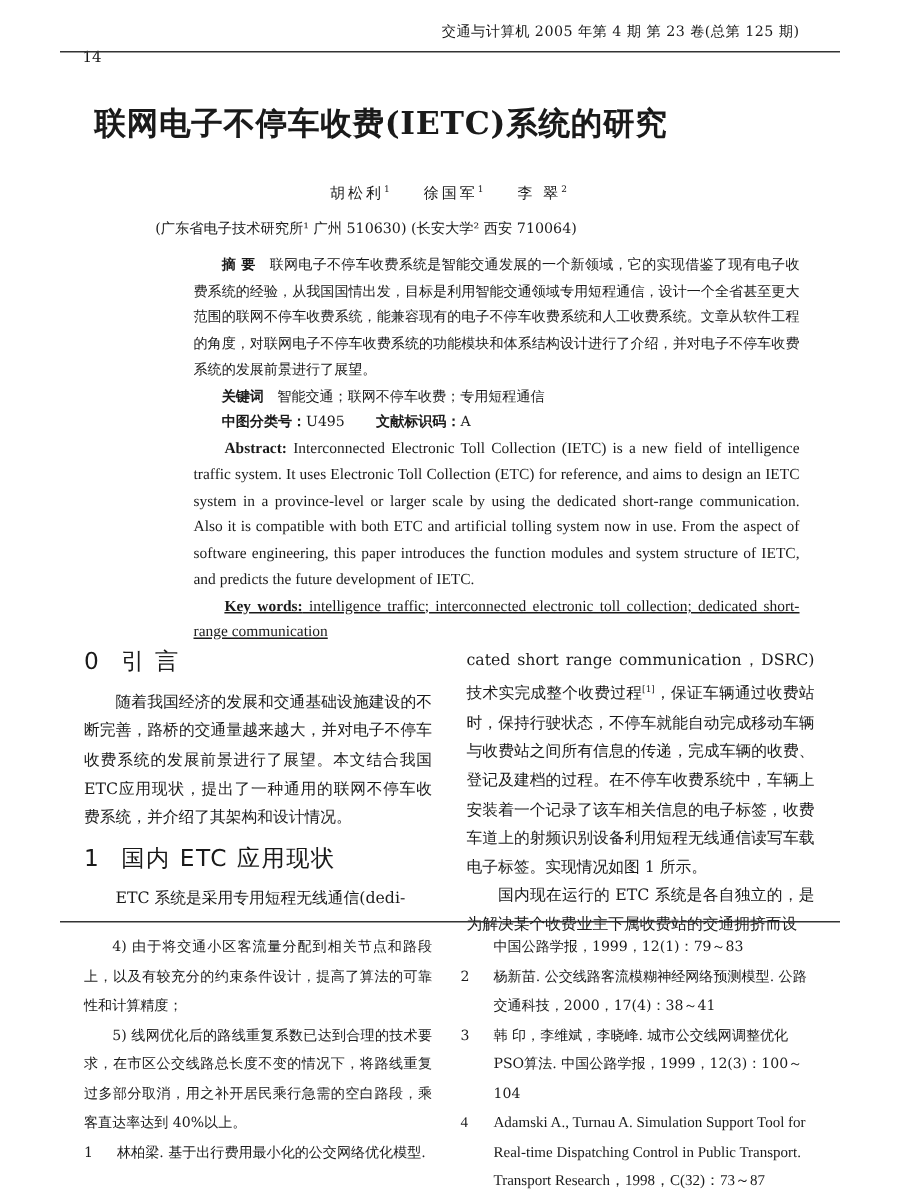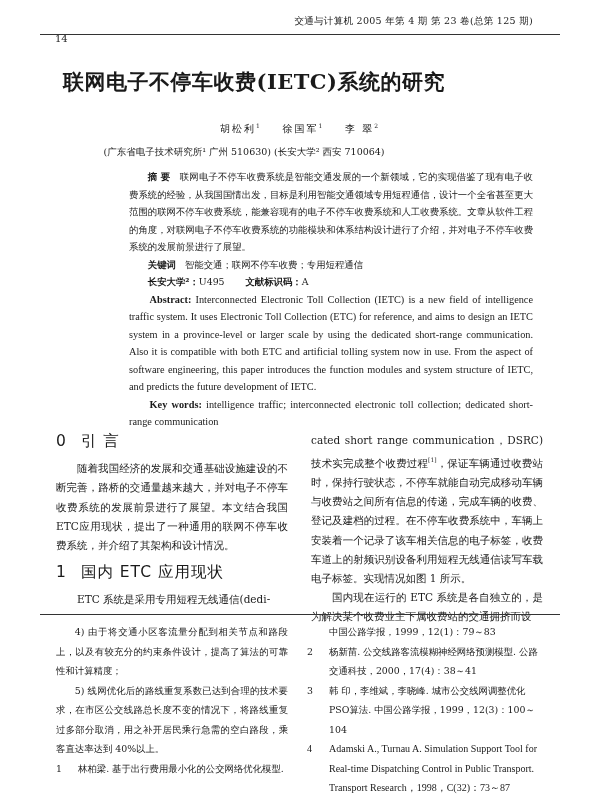--- a/index.html
+++ b/index.html
@@ -48,29 +48,29 @@
 <div class="abs abs-block" style="top:168px;">
   <p class="indent">
     <span class="label-b">摘  要</span>&nbsp;&nbsp;
     <span>联网电子不停车收费系统是智能交通发展的一个新领域，它的实现借鉴了现有电子收费系统的经验，从我国国情出发，目标是利用智能交通领域专用短程通信，设计一个全省甚至更大范围的联网不停车收费系统，能兼容现有的电子不停车收费系统和人工收费系统。文章从软件工程的角度，对联网电子不停车收费系统的功能模块和体系结构设计进行了介绍，并对电子不停车收费系统的发展前景进行了展望。</span>
   </p>
   <p class="indent">
     <span class="label-b">关键词</span>&nbsp;&nbsp;
     <span>智能交通；联网不停车收费；专用短程通信</span>
   </p>
   <p class="indent">
-    <span class="label-b">长安大学²：</span><span>U495</span>
+    <span class="label-b">中图分类号：</span><span>U495</span>
     &nbsp;&nbsp;&nbsp;&nbsp;&nbsp;
     <span class="label-b">文献标识码：</span><span>A</span>
   </p>
   <p class="indent" style="font-family:'Liberation Serif',serif; font-size:10.3px;">
     <span class="label-b">Abstract:</span>
     <span>Interconnected Electronic Toll Collection (IETC) is a new field of intelligence traffic system. It uses Electronic Toll Collection (ETC) for reference, and aims to design an IETC system in a province-level or larger scale by using the dedicated short-range communication. Also it is compatible with both ETC and artificial tolling system now in use. From the aspect of software engineering, this paper introduces the function modules and system structure of IETC, and predicts the future development of IETC.</span>
   </p>
-  <p class="indent" style="font-family:'Liberation Serif',serif; font-size:10.3px;">
+  <p class="indent" style="font-family:'Liberation Serif',serif; font-size:10.3px;text-decoration:underline;">
     <span class="label-b">Key words:</span>
     <span>intelligence traffic; interconnected electronic toll collection; dedicated short-range communication</span>
   </p>
 </div>
 
 <div class="abs col" style="left:56px; top:432px;">
   <div class="sec-head" style="margin-bottom:8px;">
     <span class="num">0</span><span>引  言</span>
   </div>
   <p class="indent">随着我国经济的发展和交通基础设施建设的不断完善，路桥的交通量越来越大，并对电子不停车收费系统的发展前景进行了展望。本文结合我国ETC应用现状，提出了一种通用的联网不停车收费系统，并介绍了其架构和设计情况。</p>

